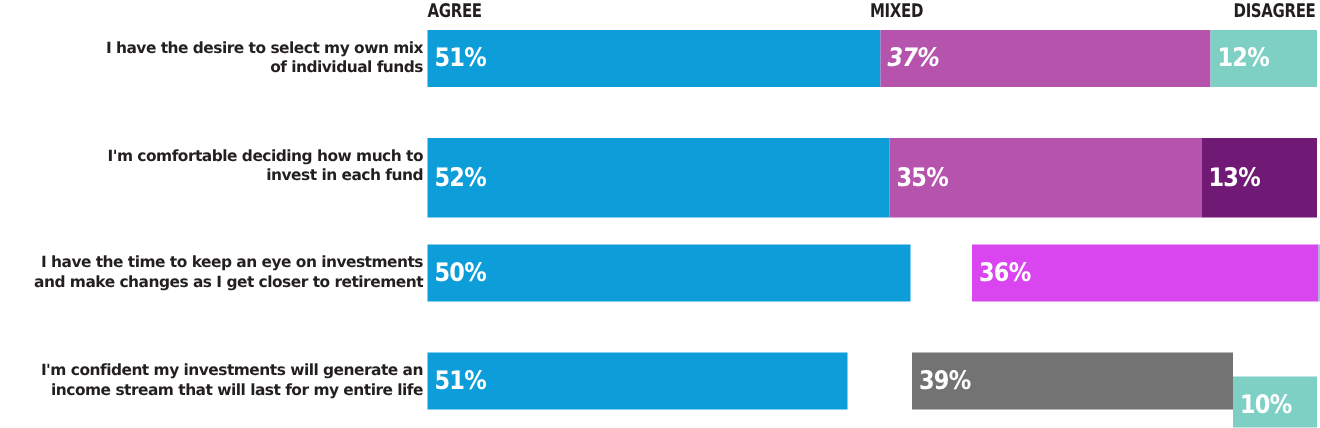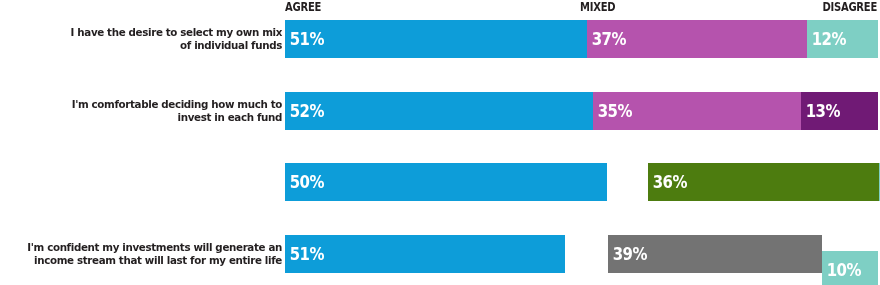--- a/index.html
+++ b/index.html
@@ -123,51 +123,53 @@
     <div class="col-head disagree">DISAGREE</div>
   </div>
 
   <div class="row" style="top: 20px; height: 38px;">
     <div class="row-label">I have the desire to select my own mix
 of individual funds</div>
     <div class="bar" style="left: 285px; width: 593px; height: 38px;">
       <div class="seg" style="width: 51%; background: rgb(13, 157, 217);">
         <span>51%</span>
       </div>
-      <div class="seg" style="width: 37%; background: rgb(181, 83, 173);">
+      <div class="seg" style="width: 37%; background: rgb(181, 83, 173); font-style: italic;">
         <span>37%</span>
       </div>
       <div class="seg" style="width: 12%; background: rgb(126, 207, 196);">
         <span>12%</span>
       </div>
     </div>
   </div>
 
   <div class="row" style="top: 92px; height: 38px;">
     <div class="row-label">I'm comfortable deciding how much to
 invest in each fund</div>
-    <div class="bar" style="left: 285px; width: 593px; height: 38px;">
+    <div class="bar" style="left: 285px; width: 593px; height: 53px;">
       <div class="seg" style="width: 52%; background: rgb(13, 157, 217);">
         <span>52%</span>
       </div>
       <div class="seg" style="width: 35%; background: rgb(181, 83, 173);">
         <span>35%</span>
       </div>
       <div class="seg" style="width: 13%; background: #701a75;">
         <span>13%</span>
       </div>
     </div>
   </div>
 
   <div class="row" style="top: 163px; height: 38px;">
+    <div class="row-label">I have the time to keep an eye on investments
+and make changes as I get closer to retirement</div>
     <div class="bar" style="left: 285px; width: 685px; height: 38px;">
       <div class="seg" style="width: 50%; background: rgb(13, 157, 217);">
         <span>50%</span>
       </div>
-      <div class="seg" style="width: 36%; background: #4d7c0f; margin-left: 41px;">
+      <div class="seg" style="width: 36%; background: #d946ef; margin-left: 41px;">
         <span>36%</span>
       </div>
       <div class="seg" style="width: 14%; background: rgb(126, 207, 196);">
         <span>14%</span>
       </div>
     </div>
   </div>
 
   <div class="row" style="top: 235px; height: 38px;">
     <div class="row-label">I'm confident my investments will generate an

